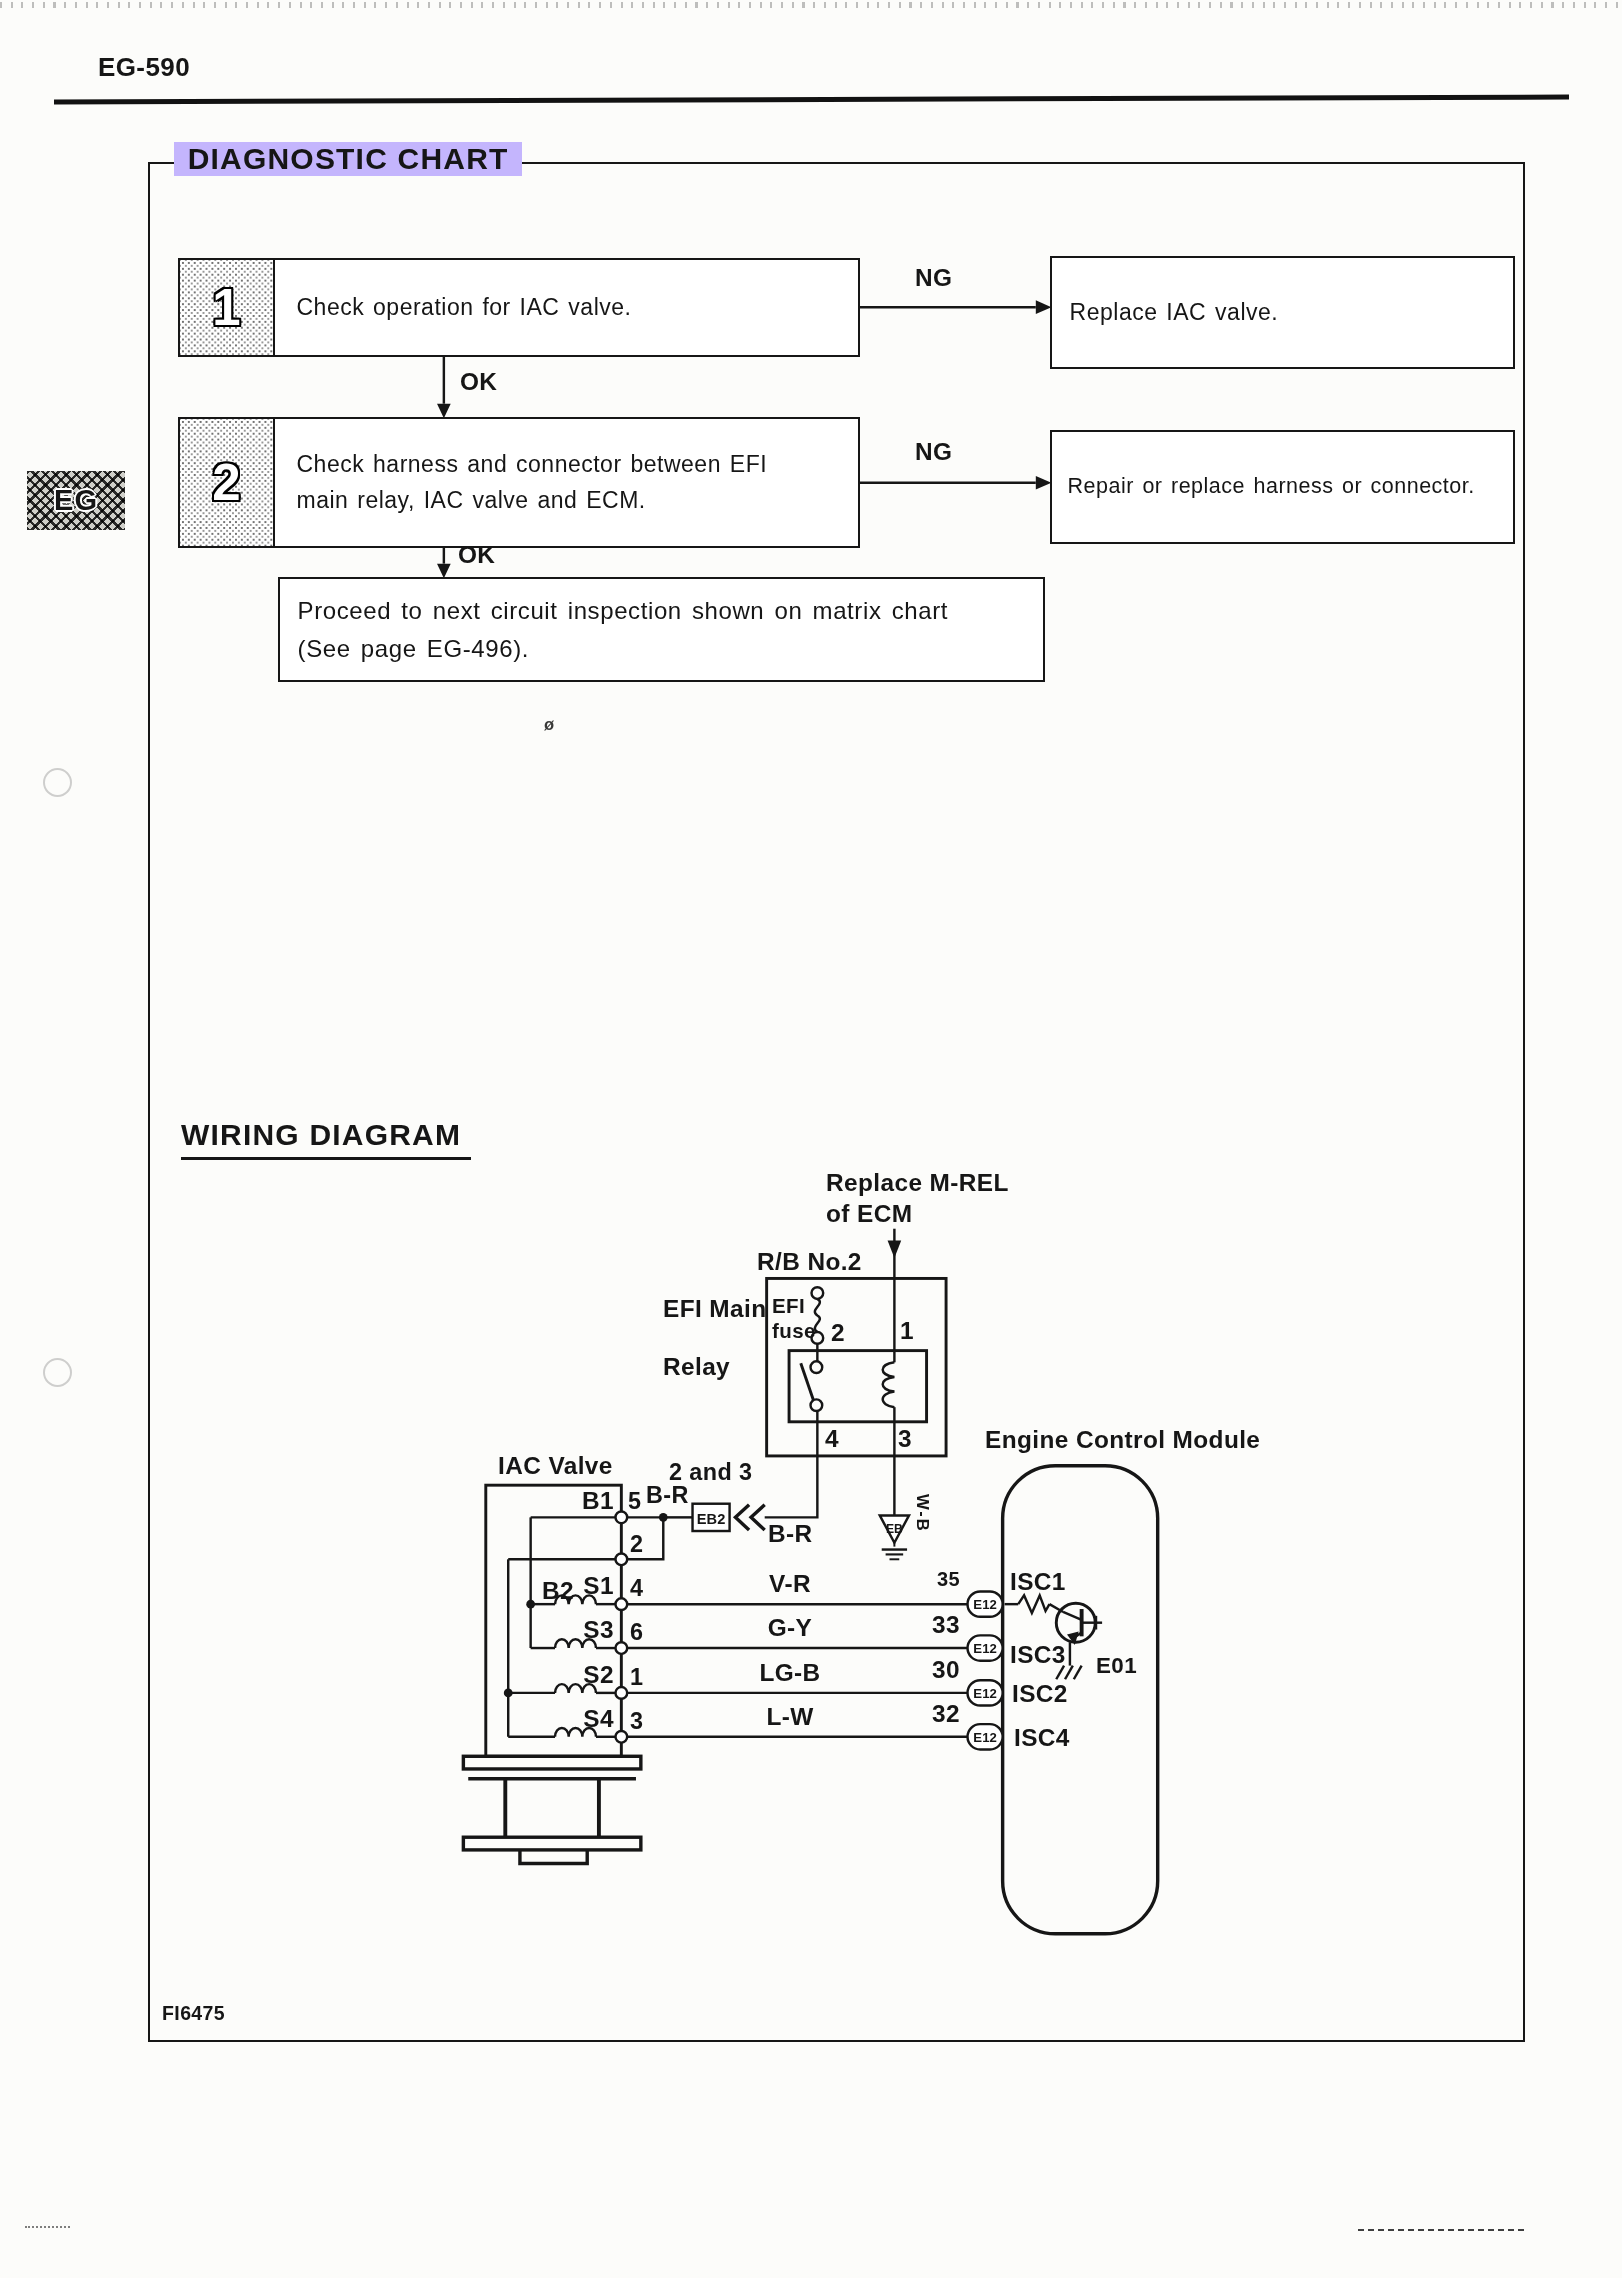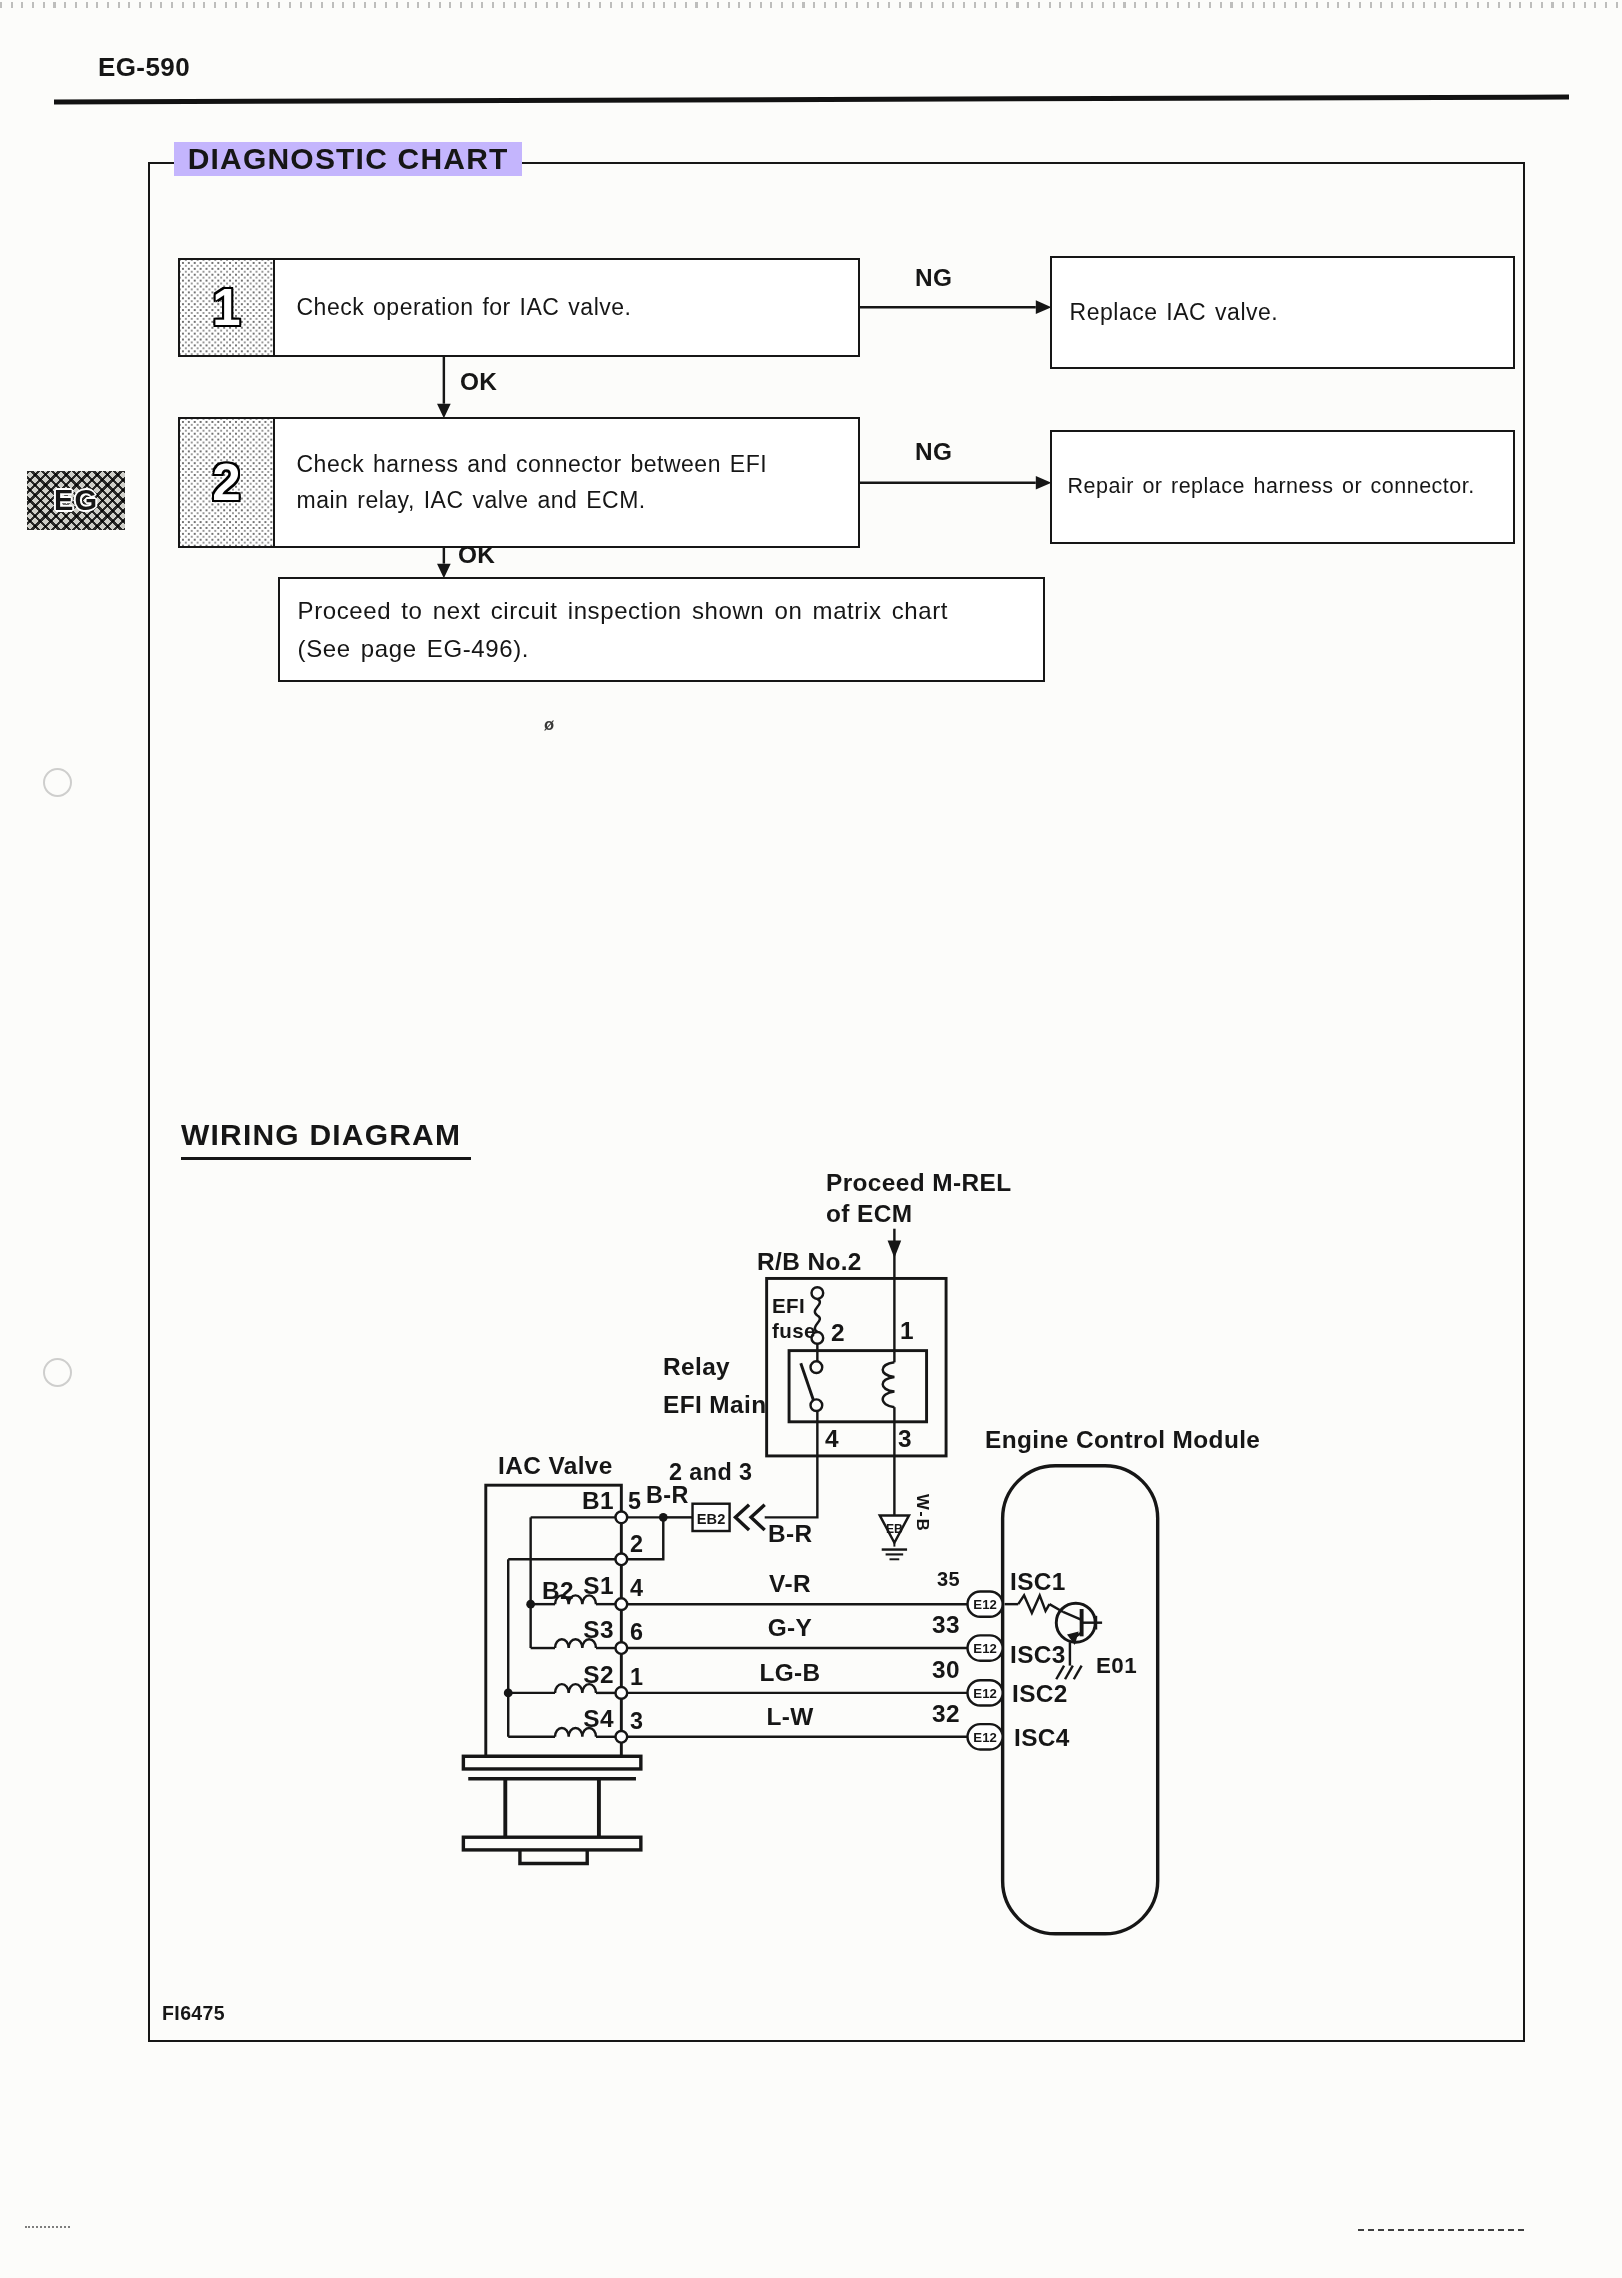--- a/index.html
+++ b/index.html
@@ -219,24 +219,24 @@
   </div>
   <div class="lbl" style="left:458px;top:542px;font-size:24.4px;">OK</div>
 
   <div class="fbox" style="left:278px;top:577px;width:763px;height:101px;">
     <div class="ftext" style="padding-left:17.6px;max-width:673px;font-size:24px;letter-spacing:0.6px;word-spacing:2.9px;">Proceed to next circuit inspection shown on matrix chart (See page EG-496).</div>
   </div>
 
   <div class="section-title underlined" style="left:181px;top:1118px;background:transparent;padding-left:0;">WIRING DIAGRAM</div>
 
   <div class="layer">
-    <div class="lbl" style="left:826px;top:1170px;font-size:24.4px;">Proceed M-REL</div>
+    <div class="lbl" style="left:826px;top:1170px;font-size:24.4px;">Replace M-REL</div>
     <div class="lbl" style="left:826px;top:1201px;font-size:24.4px;">of ECM</div>
     <div class="lbl" style="left:757px;top:1249px;font-size:24.4px;">R/B No.2</div>
-    <div class="lbl" style="left:663px;top:1392px;font-size:24.4px;">EFI Main</div>
+    <div class="lbl" style="left:663px;top:1296px;font-size:24.4px;">EFI Main</div>
     <div class="lbl" style="left:663px;top:1354px;font-size:24.4px;">Relay</div>
     <div class="lbl" style="left:772px;top:1295px;font-size:20.5px;">EFI</div>
     <div class="lbl" style="left:772px;top:1320px;font-size:20.5px;">fuse</div>
     <div class="lbl" style="left:831px;top:1320px;font-size:24.4px;">2</div>
     <div class="lbl" style="left:900px;top:1318px;font-size:24.4px;">1</div>
     <div class="lbl" style="left:825px;top:1426px;font-size:24.4px;">4</div>
     <div class="lbl" style="left:898px;top:1426px;font-size:24.4px;">3</div>
     <div class="lbl" style="left:913px;top:1494px;font-size:16.6px;writing-mode:vertical-rl;letter-spacing:2px;">W-B</div>
 
     <div class="lbl" style="left:498px;top:1453px;font-size:24.4px;">IAC Valve</div>

